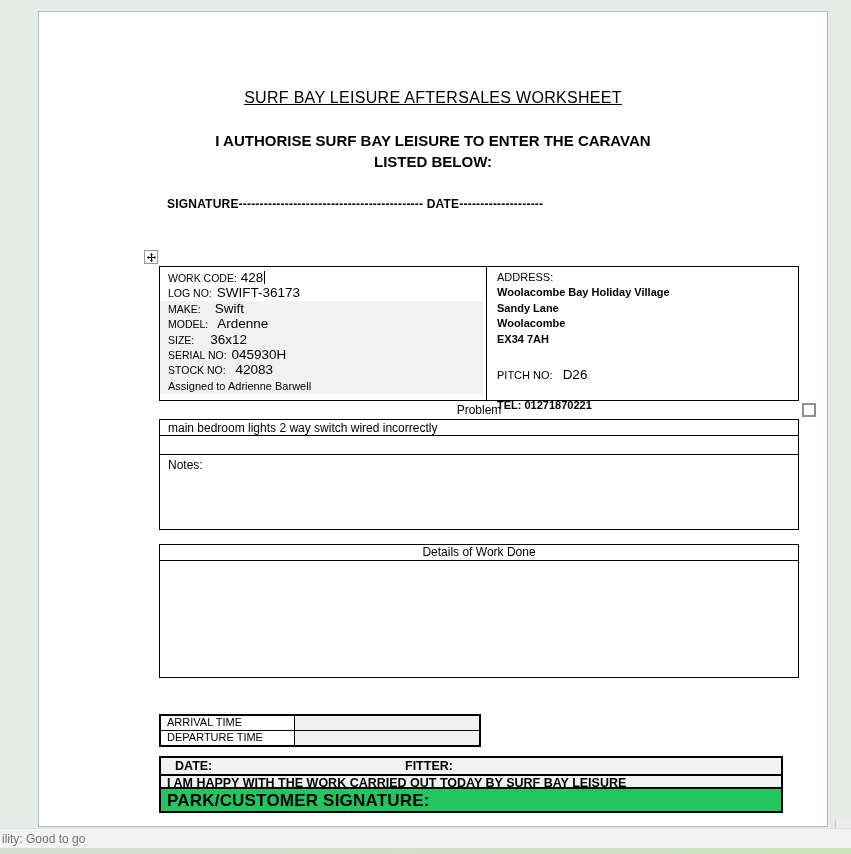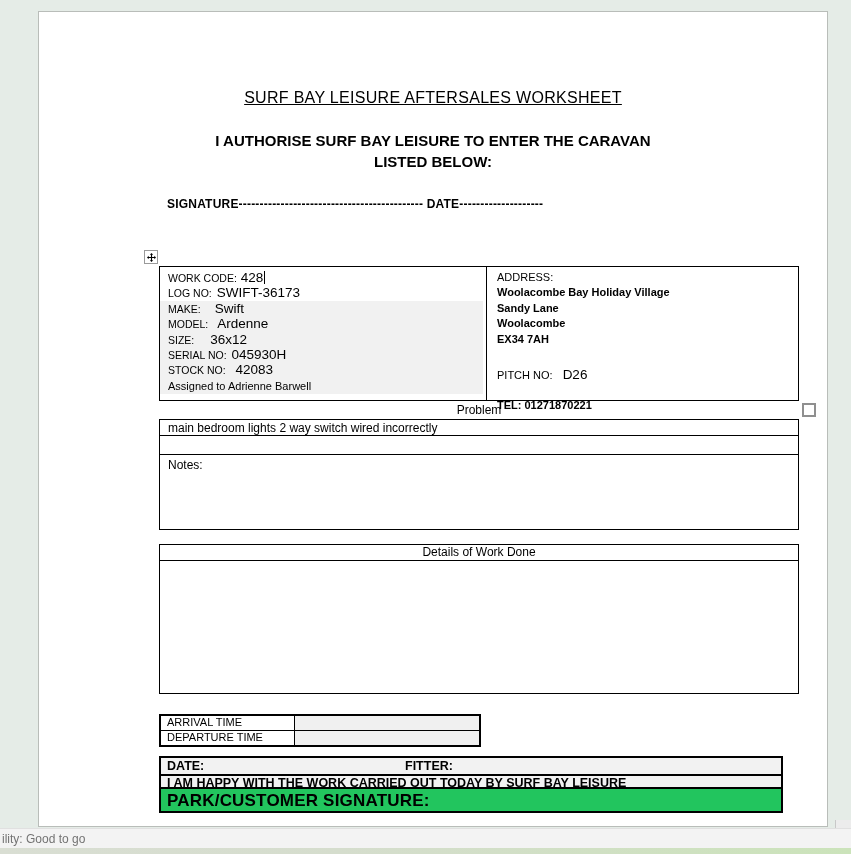--- a/index.html
+++ b/index.html
@@ -46,34 +46,34 @@
   .tel-row{margin-top:17px;font-size:11px;font-weight:bold;}
 
   
   .problem-header{left:120px;top:391px;width:640px;text-align:center;font-size:12px;}
   .problem-tbl{left:120px;top:407px;width:640px;border:1px solid #000;}
   .p-row1{height:16px;border-bottom:1px solid #000;font-size:12px;padding:1px 0 0 8px;box-sizing:border-box;}
   .p-row2{height:18px;border-bottom:1px solid #000;}
   .notes-box{height:74px;font-size:12px;padding:3px 0 0 8px;box-sizing:border-box;}
 
   
-  .work-tbl{left:120px;top:532px;width:640px;height:150px;border:1px solid #000;}
+  .work-tbl{left:120px;top:532px;width:640px;height:134px;border:1px solid #000;}
   .work-header{height:16px;border-bottom:1px solid #000;text-align:center;font-size:12px;box-sizing:border-box;}
   .work-body{height:136px;}
 
   
   .time-tbl{left:120px;top:702px;width:322px;border:2px solid #000;}
   .t-row{display:flex;height:14px;}
   .t-row + .t-row{border-top:1px solid #000;}
   .t-label{width:134px;border-right:1px solid #000;font-size:11px;padding:0 0 0 6px;box-sizing:border-box;background:#fff;}
   .t-value{flex:1;background:#f0f0f0;}
 
   
   .sign-tbl{left:120px;top:744px;width:624px;border:2px solid #000;}
-  .s-row1{height:16px;background:#f2f2f2;font-size:12.5px;font-weight:bold;position:relative;padding:1px 0 0 6px;box-sizing:border-box;}
+  .s-row1{height:16px;background:#f2f2f2;font-size:12.5px;font-weight:bold;position:relative;padding:1px 0 0 14px;box-sizing:border-box;}
   .s-fitter{position:absolute;left:244px;top:1px;}
   .s-row2{height:15px;background:#f2f2f2;border-top:2px solid #000;border-bottom:2px solid #000;font-size:12.5px;font-weight:bold;padding:0 0 0 6px;box-sizing:border-box;}
   .s-row3{height:22px;background:#22c55e;font-size:17px;font-weight:bold;padding:2px 0 0 6px;box-sizing:border-box;letter-spacing:.2px;}
 
   
   .statusbar{left:0;top:828px;width:851px;height:20px;background:#f3f3f3;border-top:1px solid #e0e0e0;}
   .status-item{position:absolute;left:2px;top:3px;font-size:12px;color:#737373;}
   .bottom-strip{left:0;top:848px;width:851px;height:6px;
     background:linear-gradient(90deg,#d9ded3 0%,#d5ddcd 40%,#cbe3ba 100%);}
   .scroll-corner{left:835px;top:820px;width:16px;height:8px;background:#ececec;border-left:1px solid #c8c8c8;}

